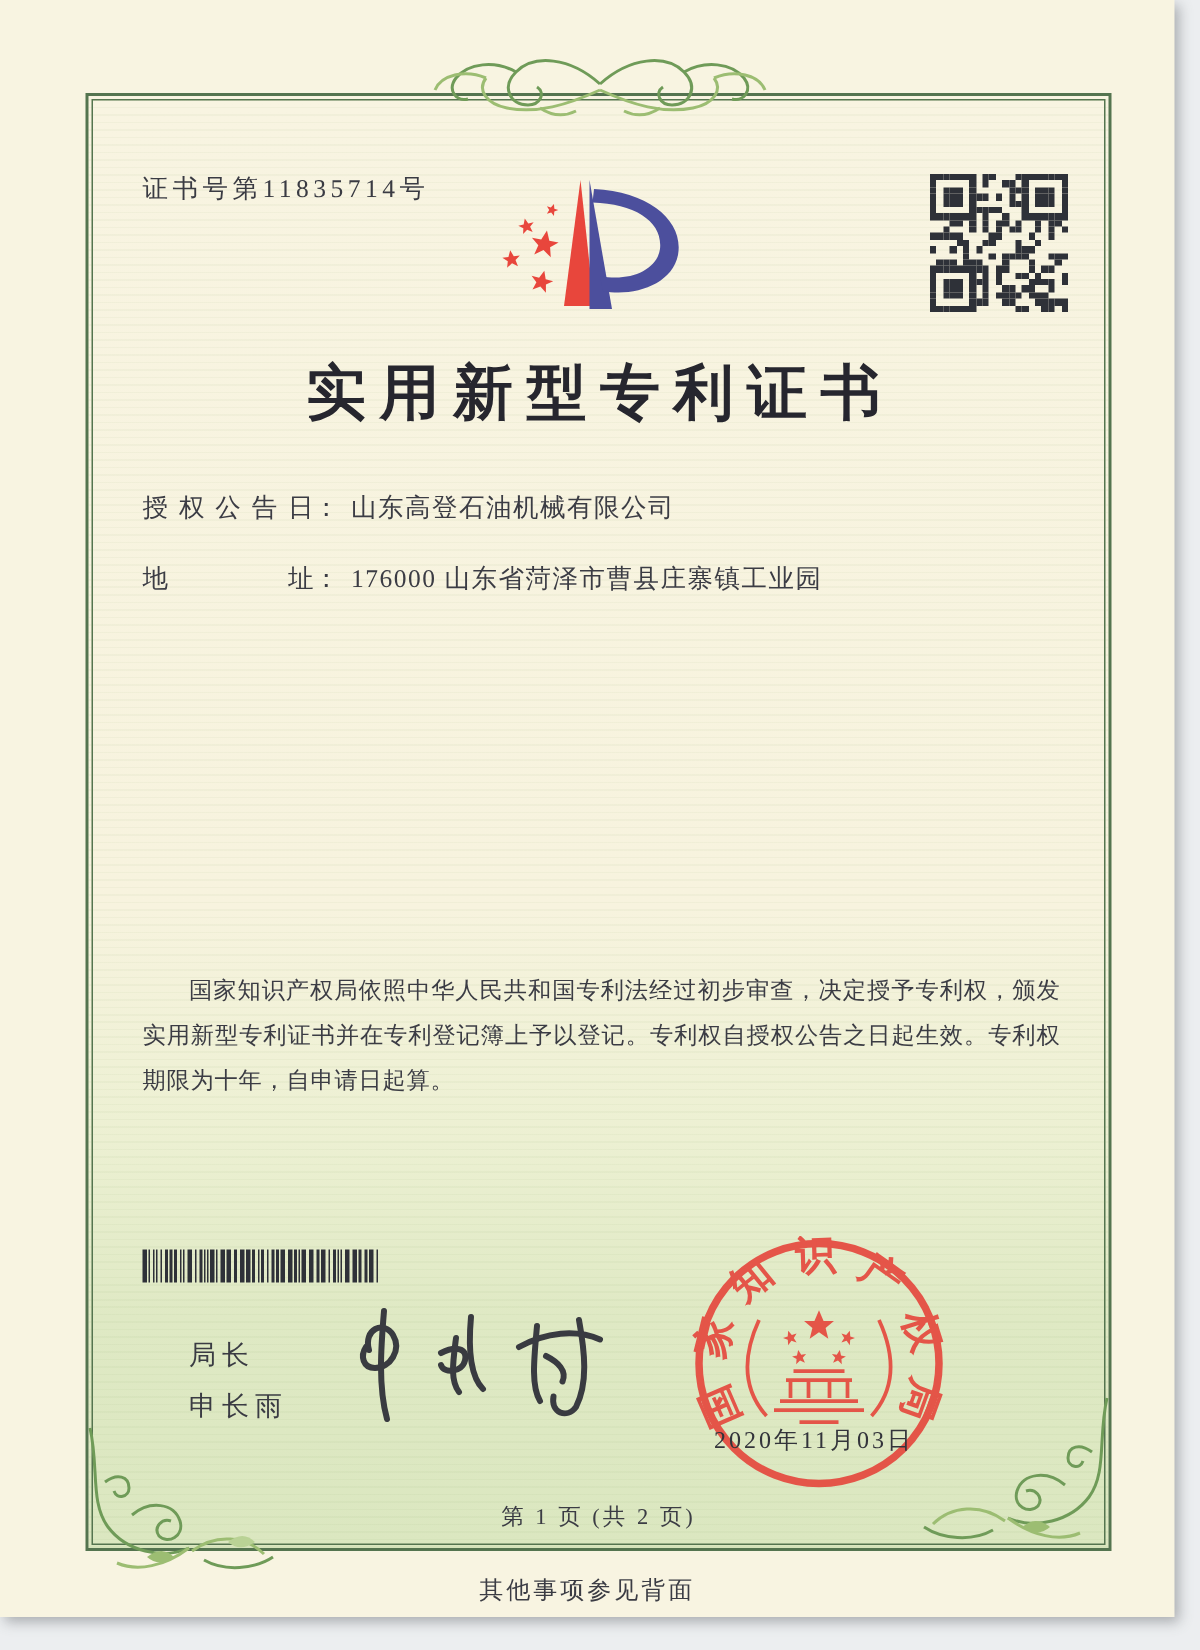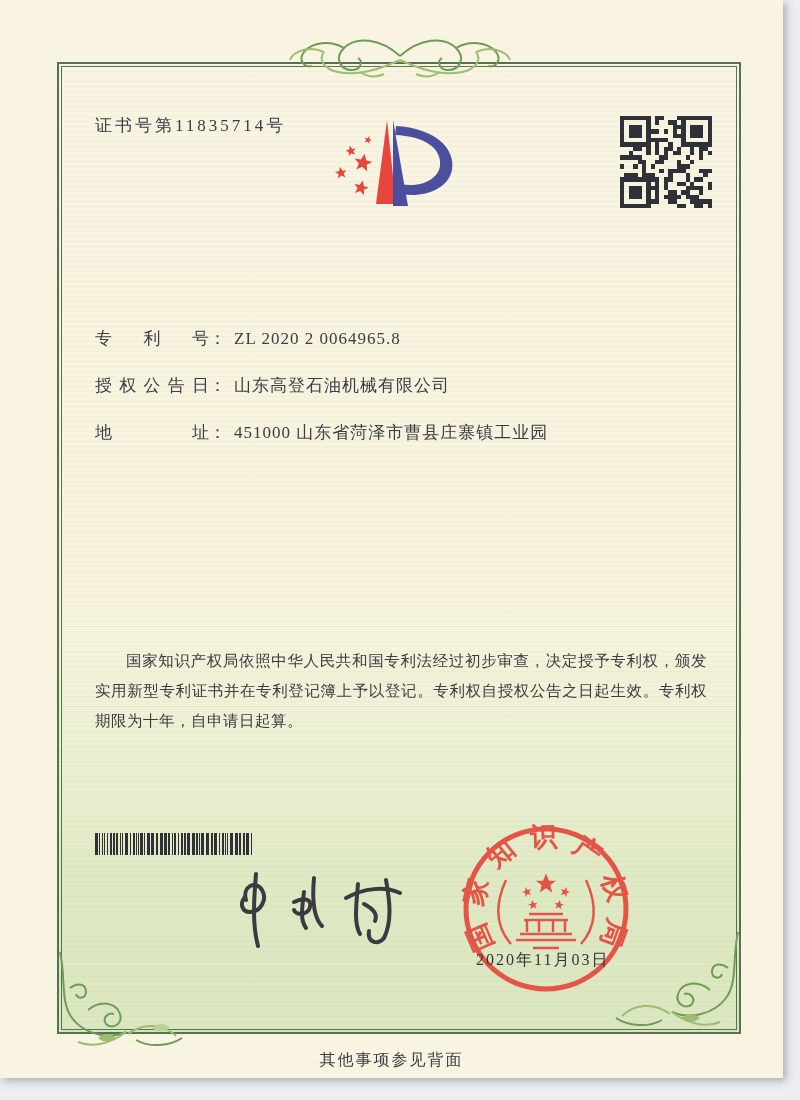--- a/index.html
+++ b/index.html
@@ -42,21 +42,21 @@
   .frow{position:relative;height:26px;line-height:26px;margin-bottom:21px;font-size:17px;white-space:nowrap;}
   .flabel{display:inline-block;width:114px;text-align:justify;text-align-last:justify;vertical-align:top;}
   .colon{margin-right:8px;}
   .fvalue{letter-spacing:1px;}
   .grant-pub{position:absolute;left:305px;top:0;}
   .paras{
     position:absolute;left:95px;top:646px;width:612px;
     font-size:15.5px;line-height:30px;color:#3b3c44;
     text-align:justify;letter-spacing:.5px;
   }
-  .paras p{margin:0;text-indent:2em;}
+  .paras p{margin:0;text-indent:2em;font-family:Liberation Mono, monospace;}
   .barcode{position:absolute;left:95px;top:833px;height:22px;display:flex;align-items:stretch;}
   .barcode i{background:#2e3138;height:100%;display:block;}
   .officer{position:absolute;left:126px;top:886px;font-size:18px;letter-spacing:4px;color:#3a3b43;line-height:34px;}
   .signature{position:absolute;left:212px;top:866px;width:210px;height:88px;}
   .seal{position:absolute;left:461px;top:824px;width:170px;height:170px;}
   .seal-date{
     position:absolute;left:476px;top:950px;font-size:16px;letter-spacing:2px;color:#33343b;white-space:nowrap;
   }
   .page-note{
     position:absolute;left:57px;top:1002px;width:684px;text-align:center;
@@ -367,30 +367,28 @@
       <i style="grid-area:21/5"></i>
       <i style="grid-area:21/6"></i>
       <i style="grid-area:21/7"></i>
       <i style="grid-area:21/14"></i>
       <i style="grid-area:21/15"></i>
       <i style="grid-area:21/18"></i>
       <i style="grid-area:21/19"></i>
       <i style="grid-area:21/21"></i>
     </div>
 
+  <div class="title">实用新型专利证书</div>
 
   <div class="fields">
-    <div class="frow">
-      <span class="flabel">专利号</span><span class="colon">：</span><span class="fvalue">ZL 2020 2 0064965.8</span>
-    </div>
     <div class="frow">
       <span class="flabel">授权公告日</span><span class="colon">：</span><span class="fvalue">山东高登石油机械有限公司</span>
     </div>
     <div class="frow">
-      <span class="flabel">地址</span><span class="colon">：</span><span class="fvalue">451000 山东省菏泽市曹县庄寨镇工业园</span>
+      <span class="flabel">地址</span><span class="colon">：</span><span class="fvalue">176000 山东省菏泽市曹县庄寨镇工业园</span>
     </div>
   </div>
 
   <div class="paras">
     <p>国家知识产权局依照中华人民共和国专利法经过初步审查，决定授予专利权，颁发实用新型专利证书并在专利登记簿上予以登记。专利权自授权公告之日起生效。专利权期限为十年，自申请日起算。</p>
   </div>
 
   <div class="barcode">
       <i style="width:3px;margin-right:1px"></i>
       <i style="width:1px;margin-right:2px"></i>
@@ -433,20 +431,24 @@
       <i style="width:1px;margin-right:1px"></i>
       <i style="width:1px;margin-right:2px"></i>
       <i style="width:3px;margin-right:2px"></i>
       <i style="width:3px;margin-right:1px"></i>
       <i style="width:2px;margin-right:2px"></i>
       <i style="width:2px;margin-right:1px"></i>
       <i style="width:3px;margin-right:2px"></i>
       <i style="width:1px;margin-right:1px"></i>
     </div>
 
+  <div class="officer">
+    <div>局长</div>
+    <div>申长雨</div>
+  </div>
 
   <svg class="signature" viewBox="0 0 210 88">
     <g fill="none" stroke="#2c2d36" stroke-width="4" stroke-linecap="round" opacity="0.92">
       <path d="M34,34 C30,20 44,14 50,24 C56,34 48,46 38,46 C30,46 28,38 32,32"></path>
       <path d="M44,8 C42,32 40,58 46,80"></path>
       <path d="M92,26 C90,42 88,54 94,62"></path>
       <path d="M82,36 C92,31 100,33 98,41 C96,49 84,50 82,44"></path>
       <path d="M102,12 C100,34 102,52 110,60"></path>
       <path d="M134,32 C152,22 172,20 188,27"></path>
       <path d="M146,18 C144,40 142,58 148,68"></path>
@@ -480,15 +482,16 @@
           <path d="M55,116 L115,116"></path>
           <path d="M45,56 C34,80 34,102 50,120"></path>
           <path d="M125,56 C136,80 136,102 120,120"></path>
           <path d="M72,124 L98,124"></path>
         </g>
       </g>
     </g>
   </svg>
   <div class="seal-date">2020年11月03日</div>
 
+  <div class="page-note">第 1 页 (共 2 页)</div>
   <div class="back-note">其他事项参见背面</div>
 
 </div>
 
 </body></html>

